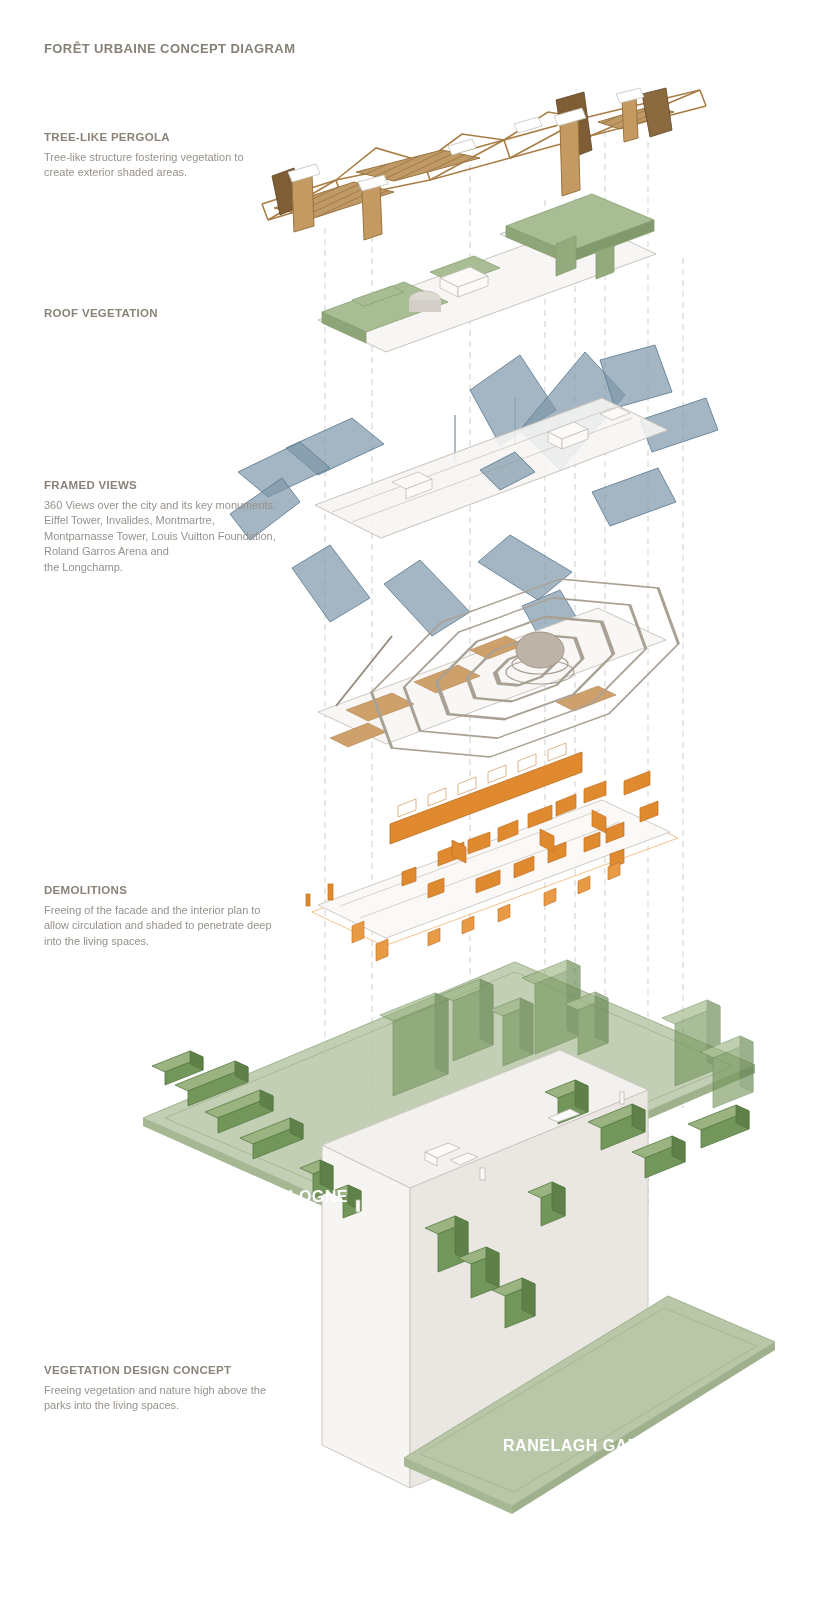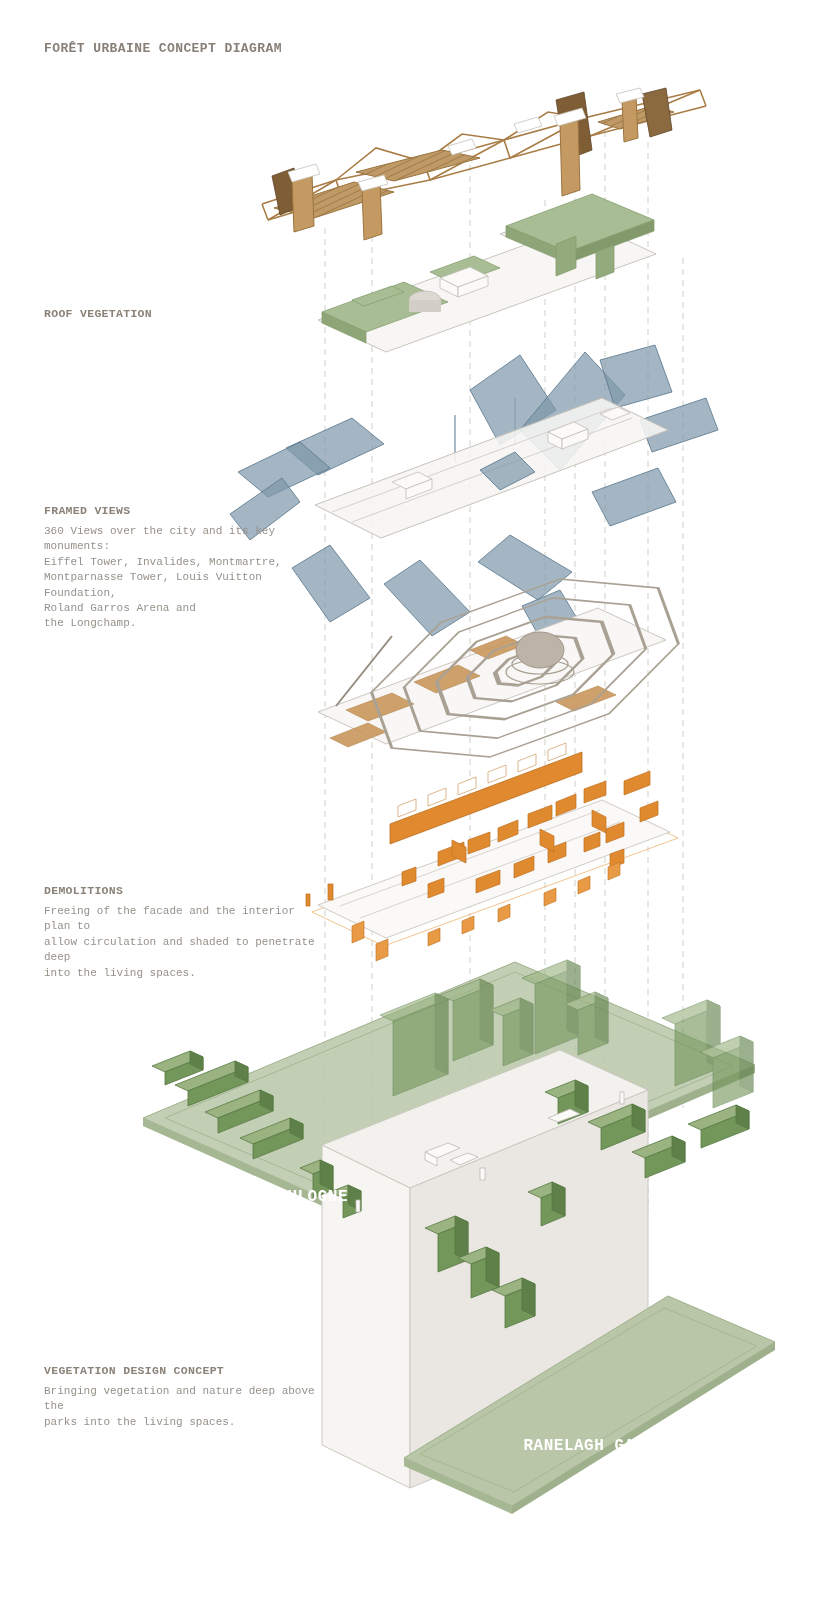--- a/index.html
+++ b/index.html
@@ -1,23 +1,23 @@
 <!DOCTYPE html>
 <html><head>
 <meta charset="utf-8">
 <style>
   html,body{margin:0;padding:0;background:#ffffff;}
   .page{position:relative;width:818px;height:1597px;background:#ffffff;overflow:hidden;
-        font-family:Liberation Mono, monospace;}
+        font-family:Liberation Sans, sans-serif;}
   .page-title{position:absolute;left:44px;top:41px;font-size:13px;font-weight:bold;
         letter-spacing:.4px;color:#878078;}
   .section{position:absolute;left:44px;width:278px;}
   .section .h{font-size:11.5px;font-weight:bold;letter-spacing:.3px;color:#8b8379;}
   .section .b{margin-top:7px;font-size:11px;line-height:1.4;color:#97918a;white-space:pre-line;}
-  .s0{top:131px}.s1{top:307px}.s2{top:504px}.s3{top:694px}.s4{top:884px}.s5{top:1364px}
+  .s0{top:131px}.s1{top:307px}.s2{top:479px}.s3{top:694px}.s4{top:884px}.s5{top:1364px}
   .map-label{position:absolute;font-size:16px;font-weight:bold;letter-spacing:.5px;
         color:#ffffff;text-align:right;width:180px;}
   .ml-bois{left:168px;top:1188px;}
   .ml-ranelagh{left:495px;top:1437px;}
   svg{position:absolute;left:0;top:0;}
 </style>
 </head>
 <body>
 
 <div class="page">
@@ -308,39 +308,44 @@
         <polygon points="404,1458 668,1296 775,1342 512,1506" fill="#b9c7a8" stroke="#9fb18c" stroke-width="1"></polygon>
         <polygon points="404,1458 512,1506 512,1514 404,1466" fill="#a6b793"></polygon>
         <polygon points="512,1506 775,1342 775,1350 512,1514" fill="#9fb08c"></polygon>
         <polygon points="420,1454 664,1308 757,1346 514,1492" fill="none" stroke="#a6b793" stroke-width="1"></polygon>
       </g>
     </g>
   </svg>
 
   <div class="page-title">FORÊT URBAINE CONCEPT DIAGRAM</div>
 
+  <div class="section s0">
+    <div class="h">TREE-LIKE PERGOLA</div>
+    <div class="b">Tree-like structure fostering vegetation to
+create exterior shaded areas.</div>
+  </div>
   <div class="section s1">
     <div class="h">ROOF VEGETATION</div>
   </div>
   <div class="section s2">
     <div class="h">FRAMED VIEWS</div>
     <div class="b">360 Views over the city and its key monuments:
 Eiffel Tower, Invalides, Montmartre,
 Montparnasse Tower, Louis Vuitton Foundation,
 Roland Garros Arena and
 the Longchamp.</div>
   </div>
   <div class="section s4">
     <div class="h">DEMOLITIONS</div>
     <div class="b">Freeing of the facade and the interior plan to
 allow circulation and shaded to penetrate deep
 into the living spaces.</div>
   </div>
   <div class="section s5">
     <div class="h">VEGETATION DESIGN CONCEPT</div>
-    <div class="b">Bringing vegetation and nature deep above the
+    <div class="b">Freeing vegetation and nature high above the
 parks into the living spaces.</div>
   </div>
 
   <div class="map-label ml-bois">BOIS DE BOULOGNE</div>
   <div class="map-label ml-ranelagh">RANELAGH GARDEN</div>
 
 </div>
 
 </body></html>

